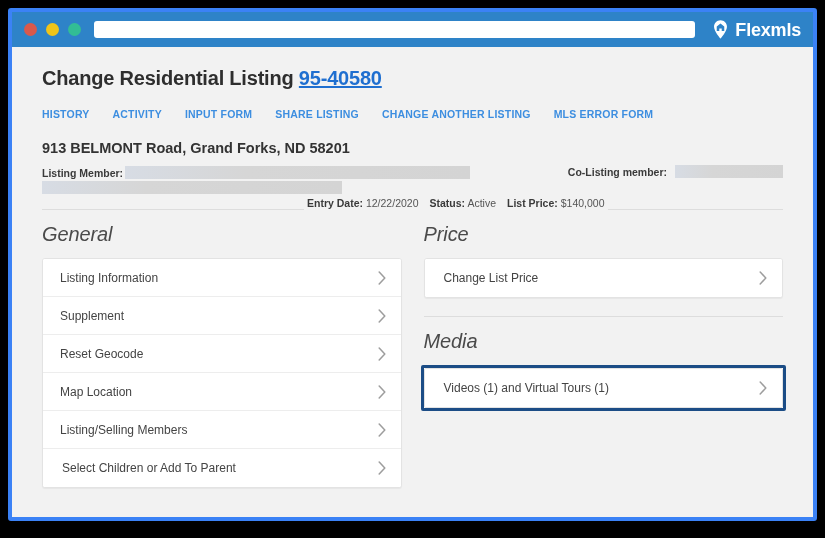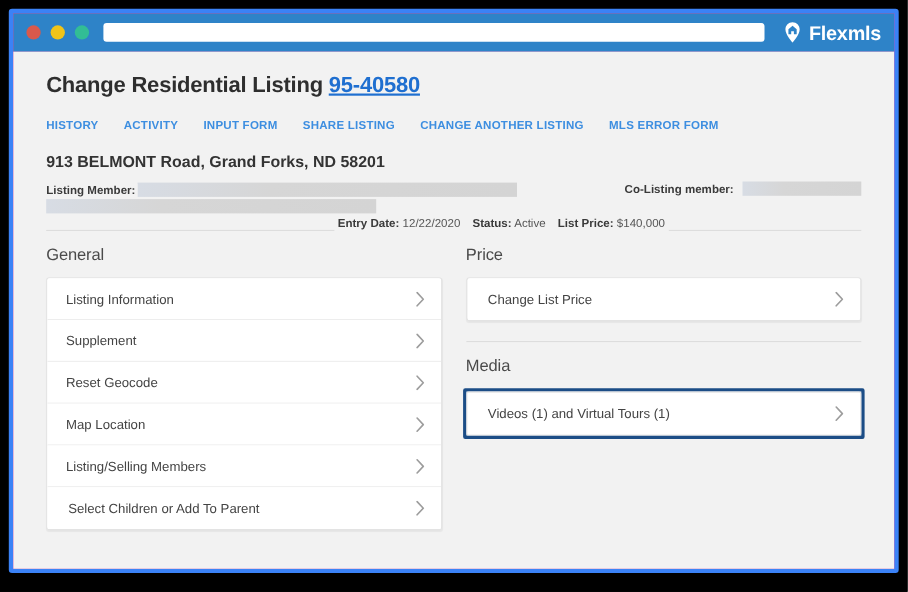--- a/index.html
+++ b/index.html
@@ -204,25 +204,26 @@
   .col { flex: 1 1 0; min-width: 0; }
 
   .section + .section { margin-top: 18px; }
 
   .section-rule {
     height: 1px;
     background: #dddddd;
     margin-bottom: 13px;
   }
   .section-title {
-    font-size: 15px;
+    font-size: 20px;
     font-weight: normal;
     color: #4a4a4a;
     margin-bottom: 12px;
     letter-spacing: -0.1px;
+    font-style: italic;
   }
 
   
   .card {
     background: #ffffff;
     border: 1px solid #e3e3e3;
     border-radius: 3px;
     overflow: hidden;
     box-shadow: 0 1px 1px rgba(0,0,0,0.05);
   }

